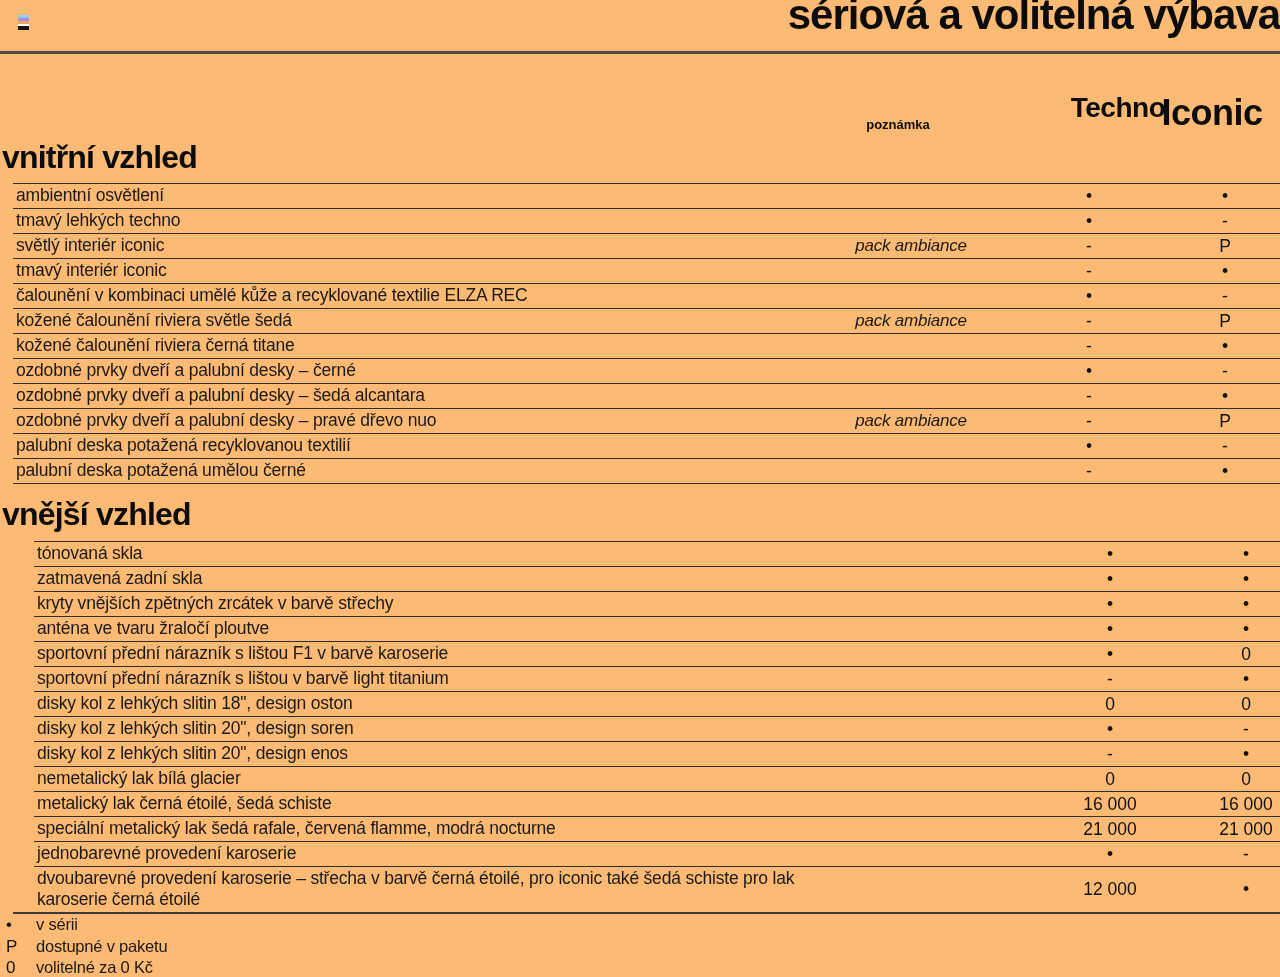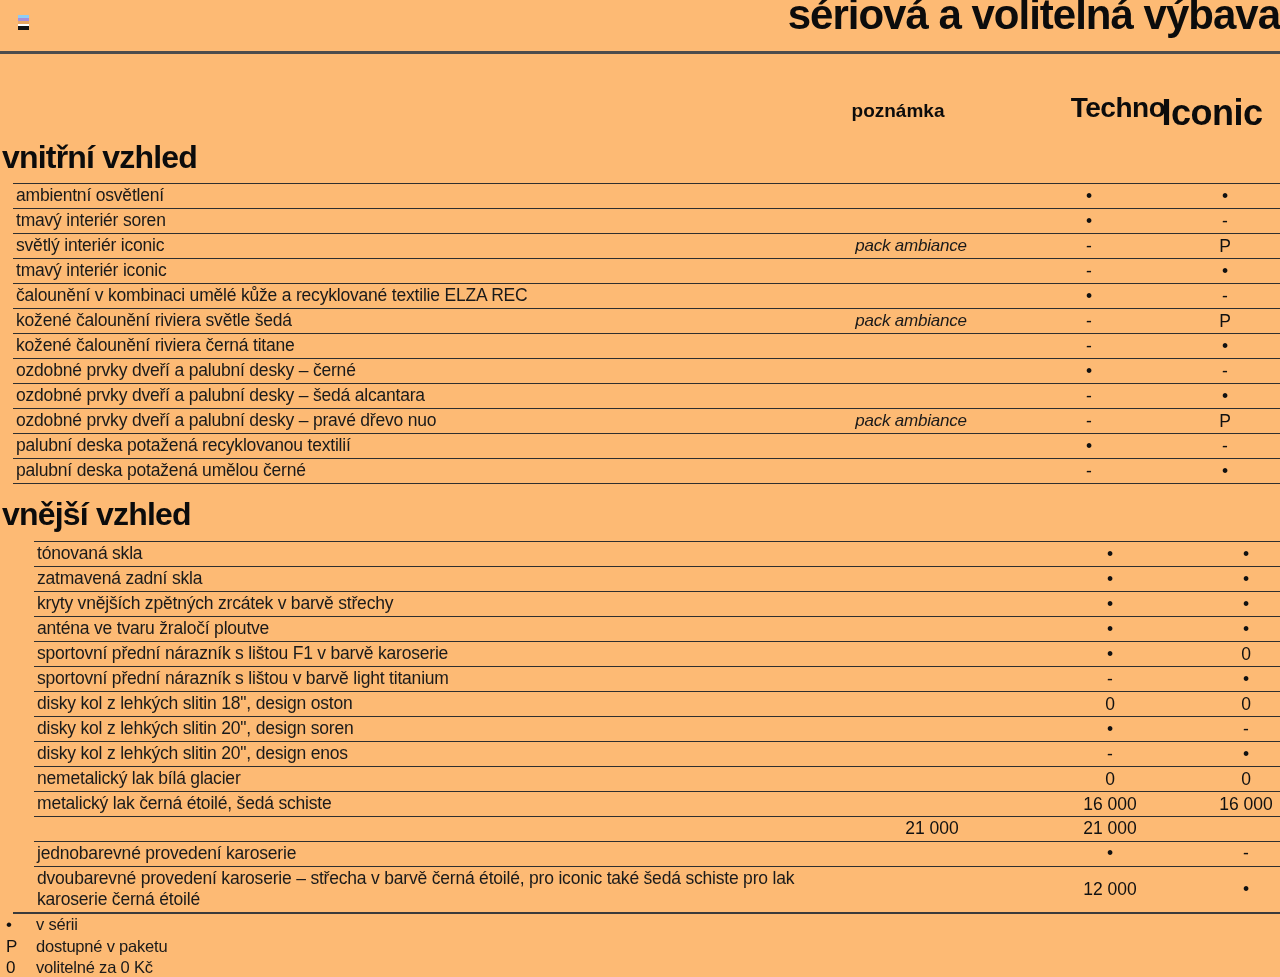--- a/index.html
+++ b/index.html
@@ -20,21 +20,21 @@
   #logo .s4{height:4px;background:#141414;}
 
   #page-title{
     position:absolute;top:-9px;right:0px;
     font-size:42px;font-weight:700;letter-spacing:-1px;
     line-height:1.15;color:#0c0c0c;white-space:nowrap;
   }
   #top-rule{position:absolute;left:0;top:51px;width:1280px;height:3px;background:#4c4c4c;}
 
   .col-head{position:absolute;transform:translateX(-50%);font-weight:700;color:#0c0c0c;white-space:nowrap;}
-  #head-note{left:898px;top:100px;font-size:19px;}
+  #head-note{left:898px;top:117px;font-size:13px;}
   #head-techno{left:1077px;top:92px;font-size:28px;letter-spacing:-0.5px;margin-left:41px;}
   #head-iconic{left:1212px;top:92px;font-size:36px;letter-spacing:-0.5px;}
 
   .section-title{
     position:absolute;left:2px;
     font-size:32px;font-weight:700;letter-spacing:-0.8px;color:#0c0c0c;
   }
   #section-title-0{top:139px;}
   #section-title-1{top:496px;text-align:right;}
 
@@ -91,21 +91,21 @@
 
   <div id="section-title-0" class="section-title">vnitřní vzhled</div>
   <div id="table-0" class="eq-table">
       <div class="row">
         <div class="cell-label">ambientní osvětlení</div>
         <div class="cell-note"></div>
         <div class="cell-val">•</div>
         <div class="cell-val">•</div>
       </div>
       <div class="row">
-        <div class="cell-label">tmavý interiér soren</div>
+        <div class="cell-label">tmavý lehkých techno</div>
         <div class="cell-note"></div>
         <div class="cell-val">•</div>
         <div class="cell-val">-</div>
       </div>
       <div class="row">
         <div class="cell-label">světlý interiér iconic</div>
         <div class="cell-note">pack ambiance</div>
         <div class="cell-val">-</div>
         <div class="cell-val">P</div>
       </div>
@@ -227,20 +227,21 @@
         <div class="cell-val">0</div>
         <div class="cell-val">0</div>
       </div>
       <div class="row">
         <div class="cell-label">metalický lak černá étoilé, šedá schiste</div>
         <div class="cell-note"></div>
         <div class="cell-val">16 000</div>
         <div class="cell-val">16 000</div>
       </div>
       <div class="row">
+        <div class="cell-label">speciální metalický lak šedá rafale, červená flamme, modrá nocturne</div>
         <div class="cell-note"></div>
         <div class="cell-val">21 000</div>
         <div class="cell-val">21 000</div>
       </div>
       <div class="row">
         <div class="cell-label">jednobarevné provedení karoserie</div>
         <div class="cell-note"></div>
         <div class="cell-val">•</div>
         <div class="cell-val">-</div>
       </div>

